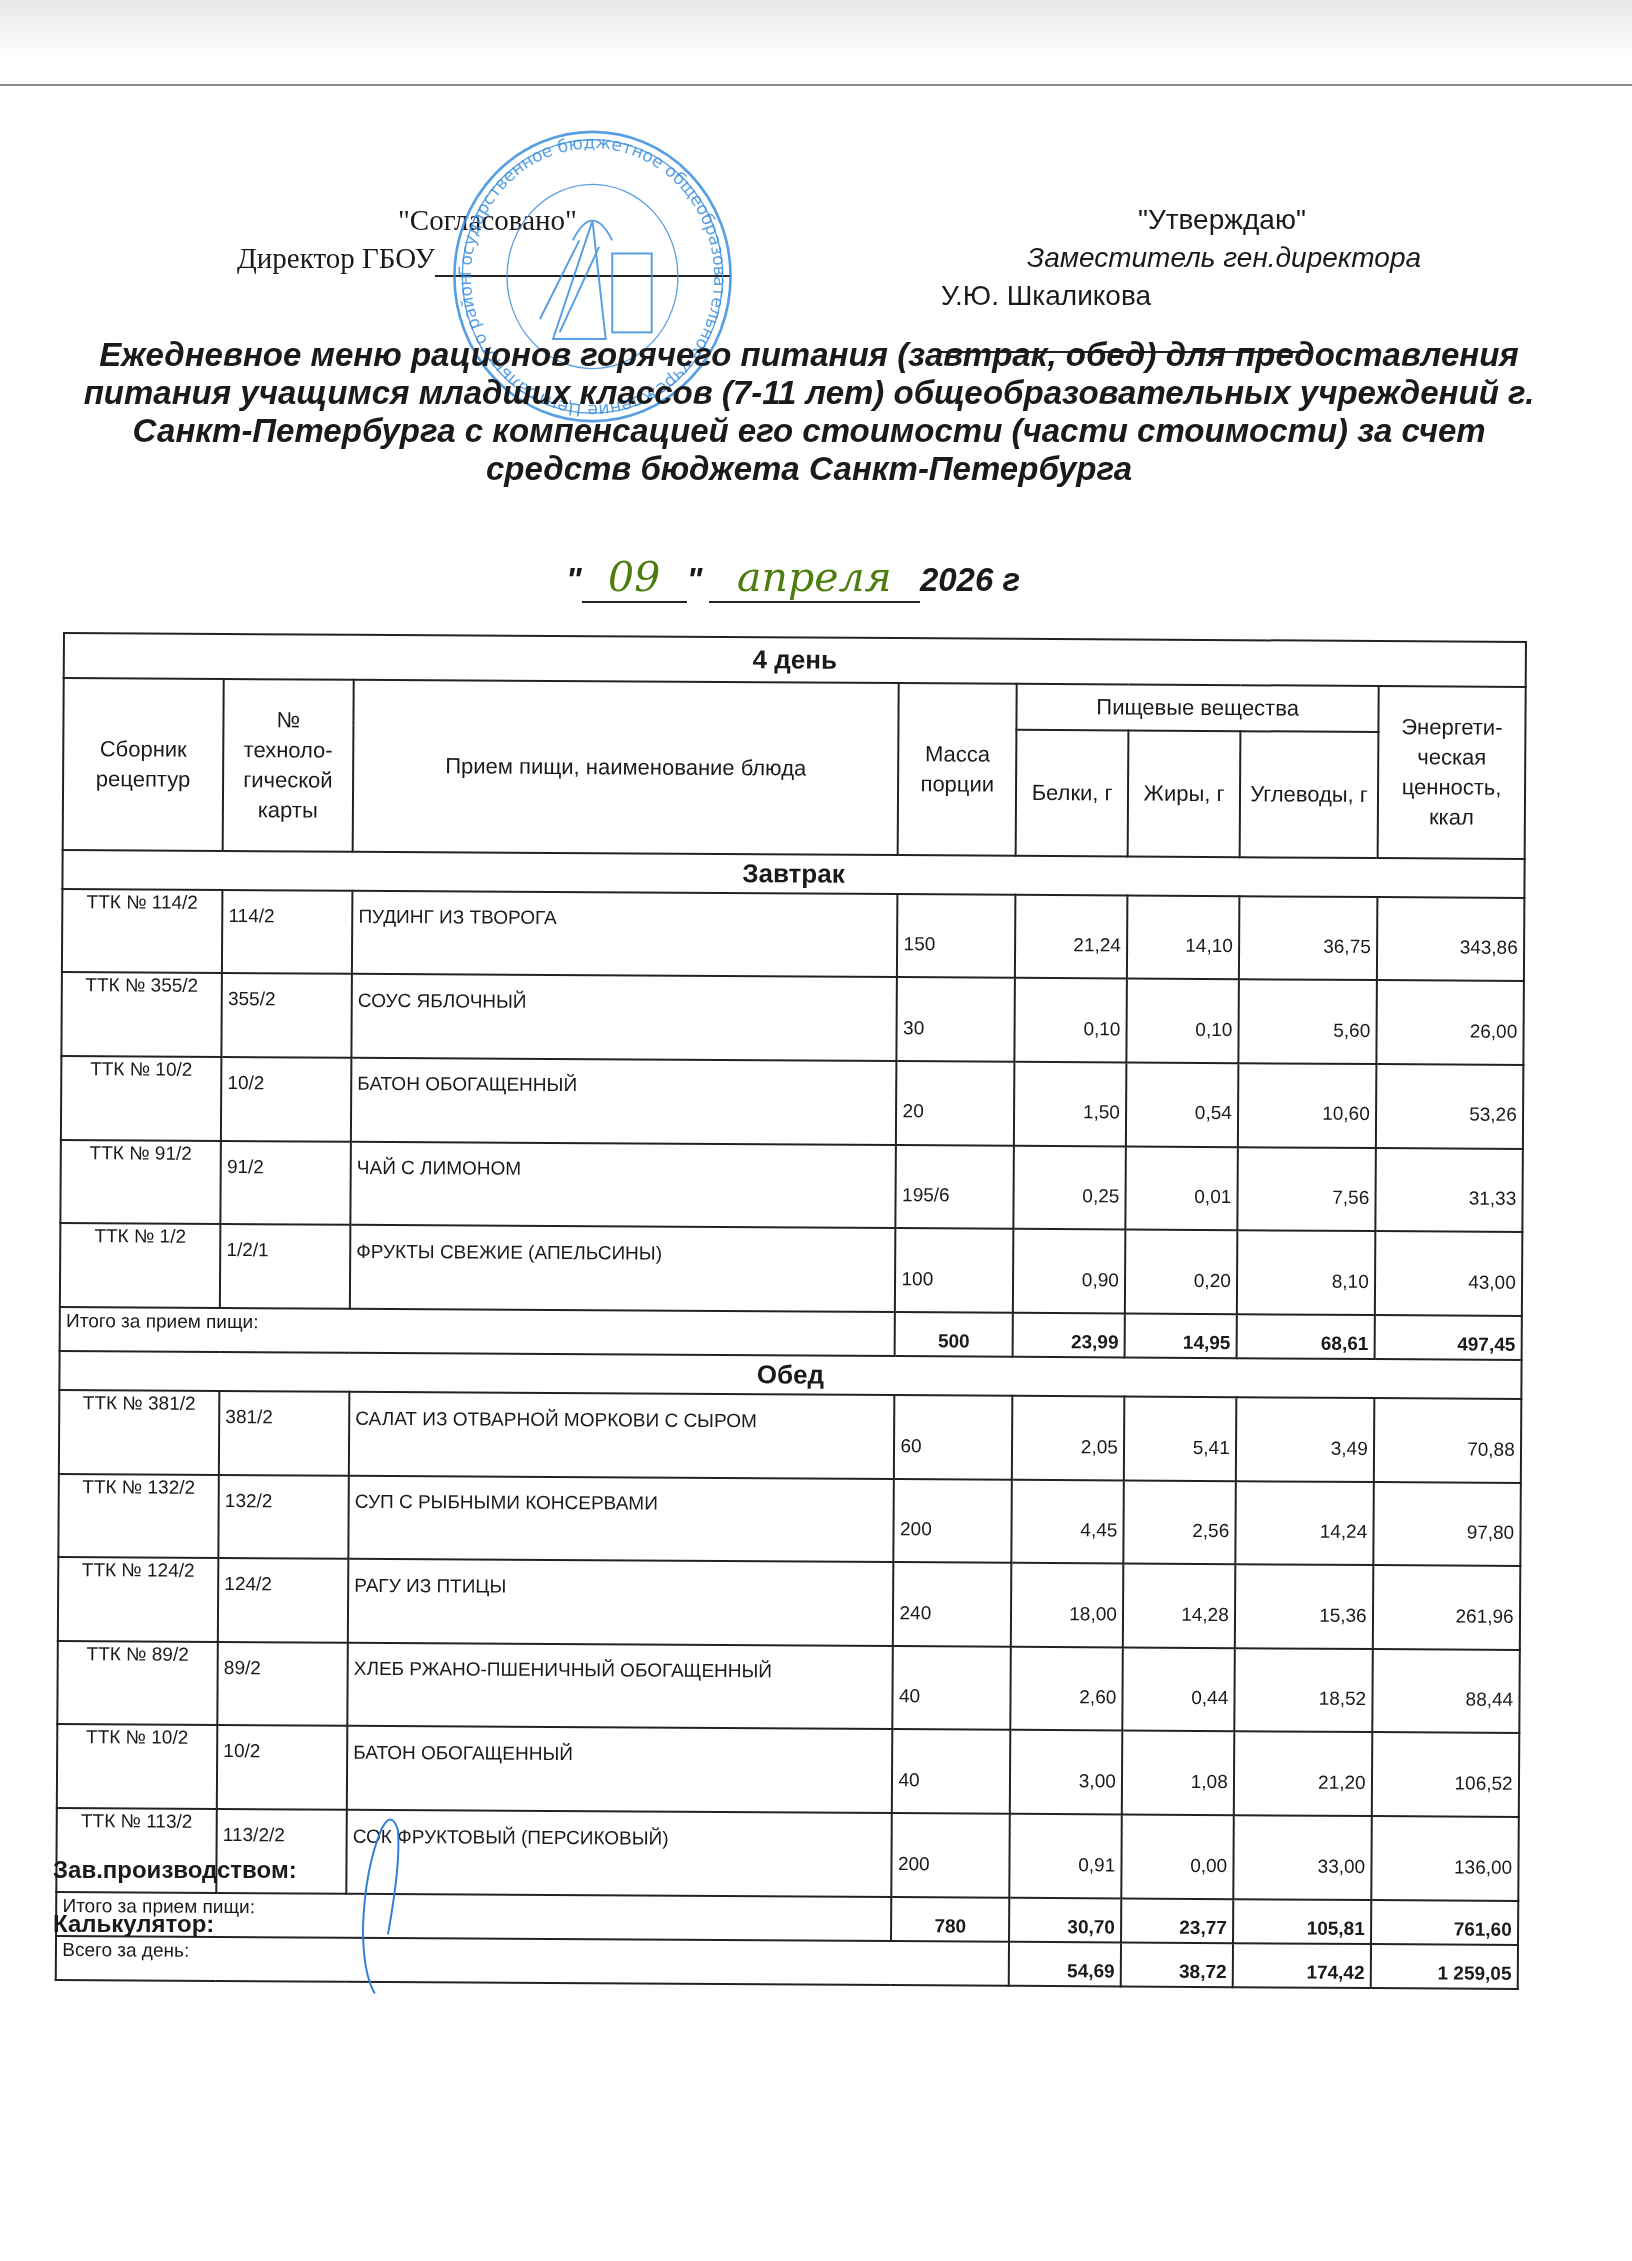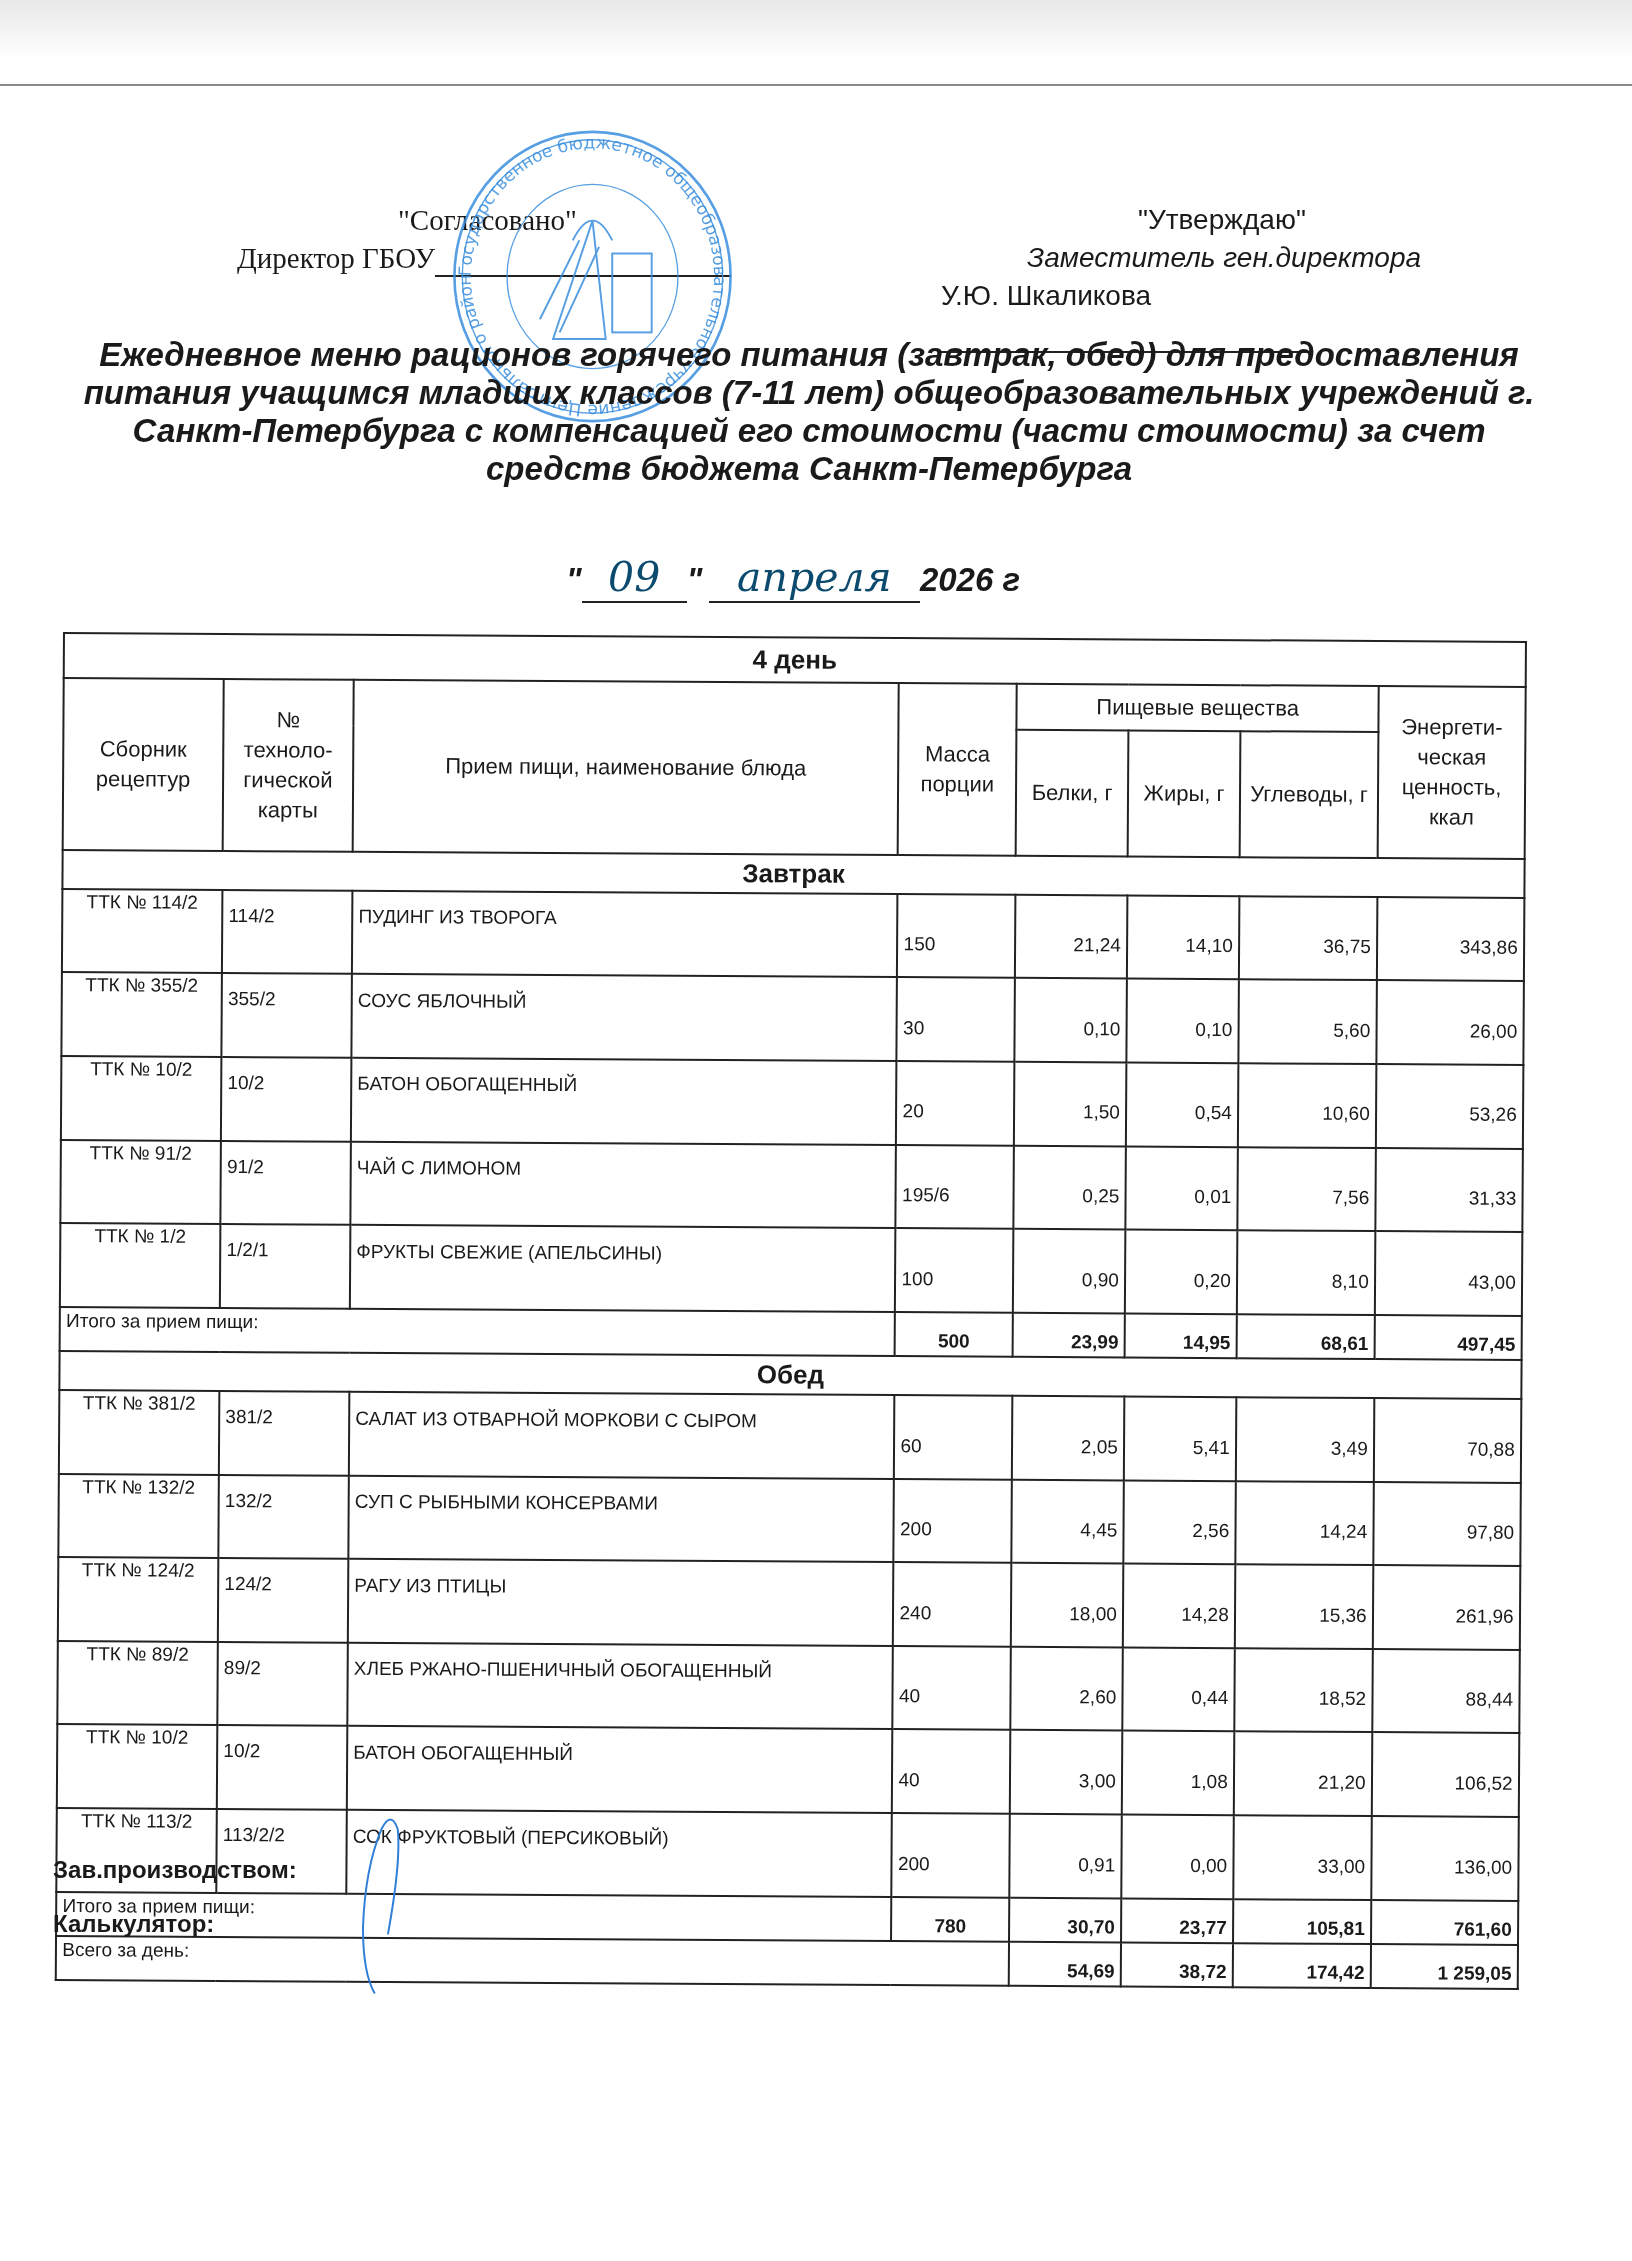--- a/index.html
+++ b/index.html
@@ -20,21 +20,21 @@
   .approve-right .role { display: block; padding-left: 86px; font-style: italic; }
   .approve-right .line { display: inline-block; width: 369px; border-bottom: 2px solid #222; height: 26px; vertical-align: bottom; }
 
   .stamp { position: absolute; left: 441px; top: 122px; width: 303px; height: 309px; }
 
   .title { position: absolute; left: 72px; top: 336px; width: 1474px; text-align: center;
            font-size: 33px; line-height: 38px; font-weight: bold; font-style: italic; }
 
   .date { position: absolute; left: 566px; top: 553px; font-size: 33px; font-weight: bold; font-style: italic; }
   .date .blank { display: inline-block; border-bottom: 2px solid #222; text-align: center;
-                 font-family: "DejaVu Serif", serif; font-weight: normal; color: #0c4a6e; font-size: 41px; }
+                 font-family: "DejaVu Serif", serif; font-weight: normal; color: #4d7c0f; font-size: 41px; }
   .date .day { width: 105px; }
   .date .month { width: 211px; margin-left: 6.6px; }
 
   table.menu { position: absolute; left: 63px; top: 632px; width: 1464px; border-collapse: collapse;
                font-size: 19px; transform: rotate(0.35deg); transform-origin: left top; }
   table.menu td, table.menu th { border: 2px solid #222; padding: 2.6px 5.3px; }
   table.menu th { font-weight: normal; font-size: 22px; line-height: 30px; }
   .day-row td { text-align: center; font-weight: bold; font-size: 26px; height: 38px; }
   .section-row td { text-align: center; font-weight: bold; font-size: 26px; height: 32px; }
   .item-row td { height: 59px; vertical-align: middle; }

